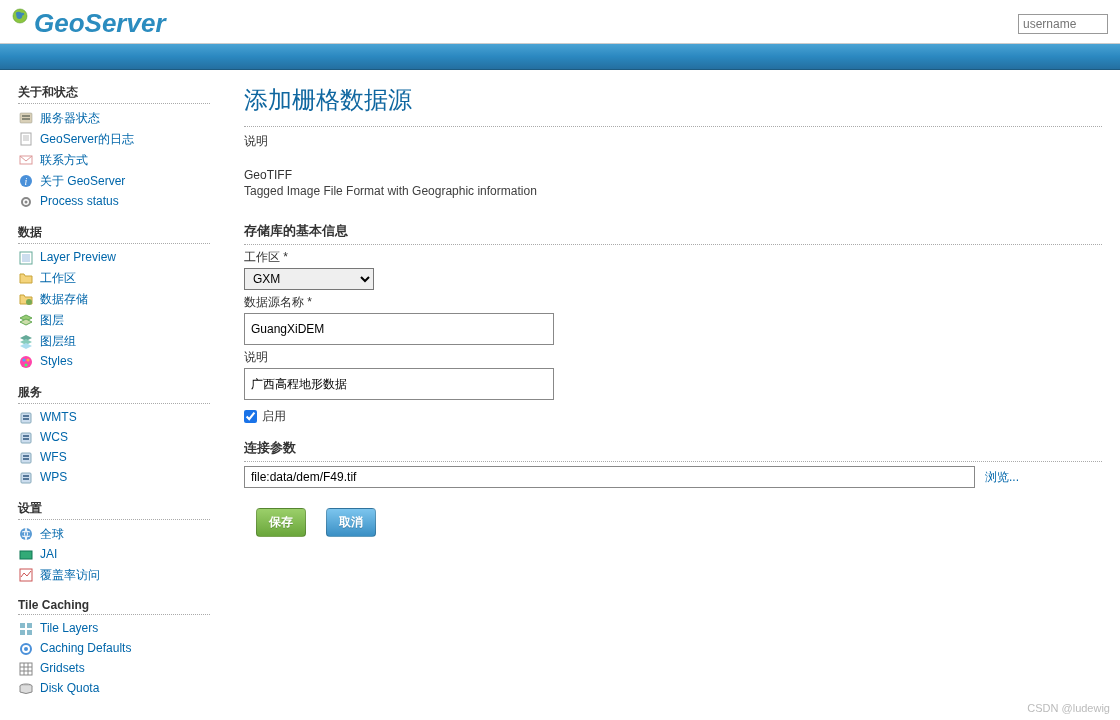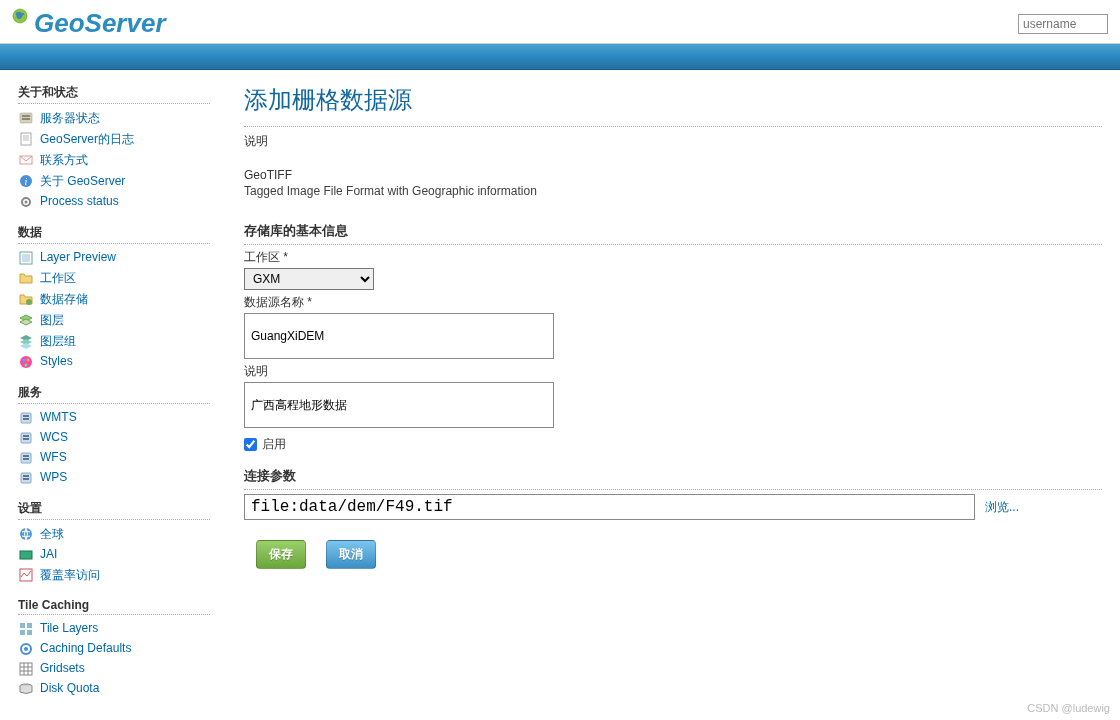--- a/index.html
+++ b/index.html
@@ -42,23 +42,23 @@
     .desc-label { color: #333; margin-bottom: 18px; }
     
     .section { margin-top: 6px; }
     .fmt-name { color: #333; margin-bottom: 2px; }
     .fmt-desc { color: #404040; margin-bottom: 24px; }
     .sec-title { font-weight: bold; color: #333; font-size: 13px; margin-bottom: 4px; }
     .sub-underline { border-bottom: 1px dotted #aaa; margin-bottom: 4px; }
     
     .field-label { color: #333; margin: 4px 0 2px; }
     select { border: 1px solid #777; padding: 2px 4px; font-size: 12px; width: 130px; }
-    .text-input { border: 1px solid #888; padding: 15px 6px; font-size: 12px; width: 310px; display: block; }
+    .text-input { border: 1px solid #888; padding: 8px 6px; font-size: 12px; width: 310px; display: block; }
     .url-row { display: flex; align-items: center; gap: 10px; }
-    .url-input { border: 1px solid #888; padding: 3px 6px; font-size: 16px; width: 731px; font-family: Liberation Mono, monospace; }
+    .url-input { border: 1px solid #888; padding: 3px 6px; font-size: 12px; width: 731px; }
     .browse-link { color: #0066aa; cursor: pointer; }
     
     .check-row { display: flex; align-items: center; gap: 5px; margin-top: 8px; margin-bottom: 14px; }
     .check-row input { accent-color: #1a73e8; }
     
     .btn-row { margin-top: 20px; display: flex; gap: 8px; }
     .btn {
       display: inline-block; padding: 5px 12px; border-radius: 4px;
       font-size: 12px; font-weight: bold; cursor: pointer; color: #fff;
       border: 1px solid rgba(0,0,0,0.2);

